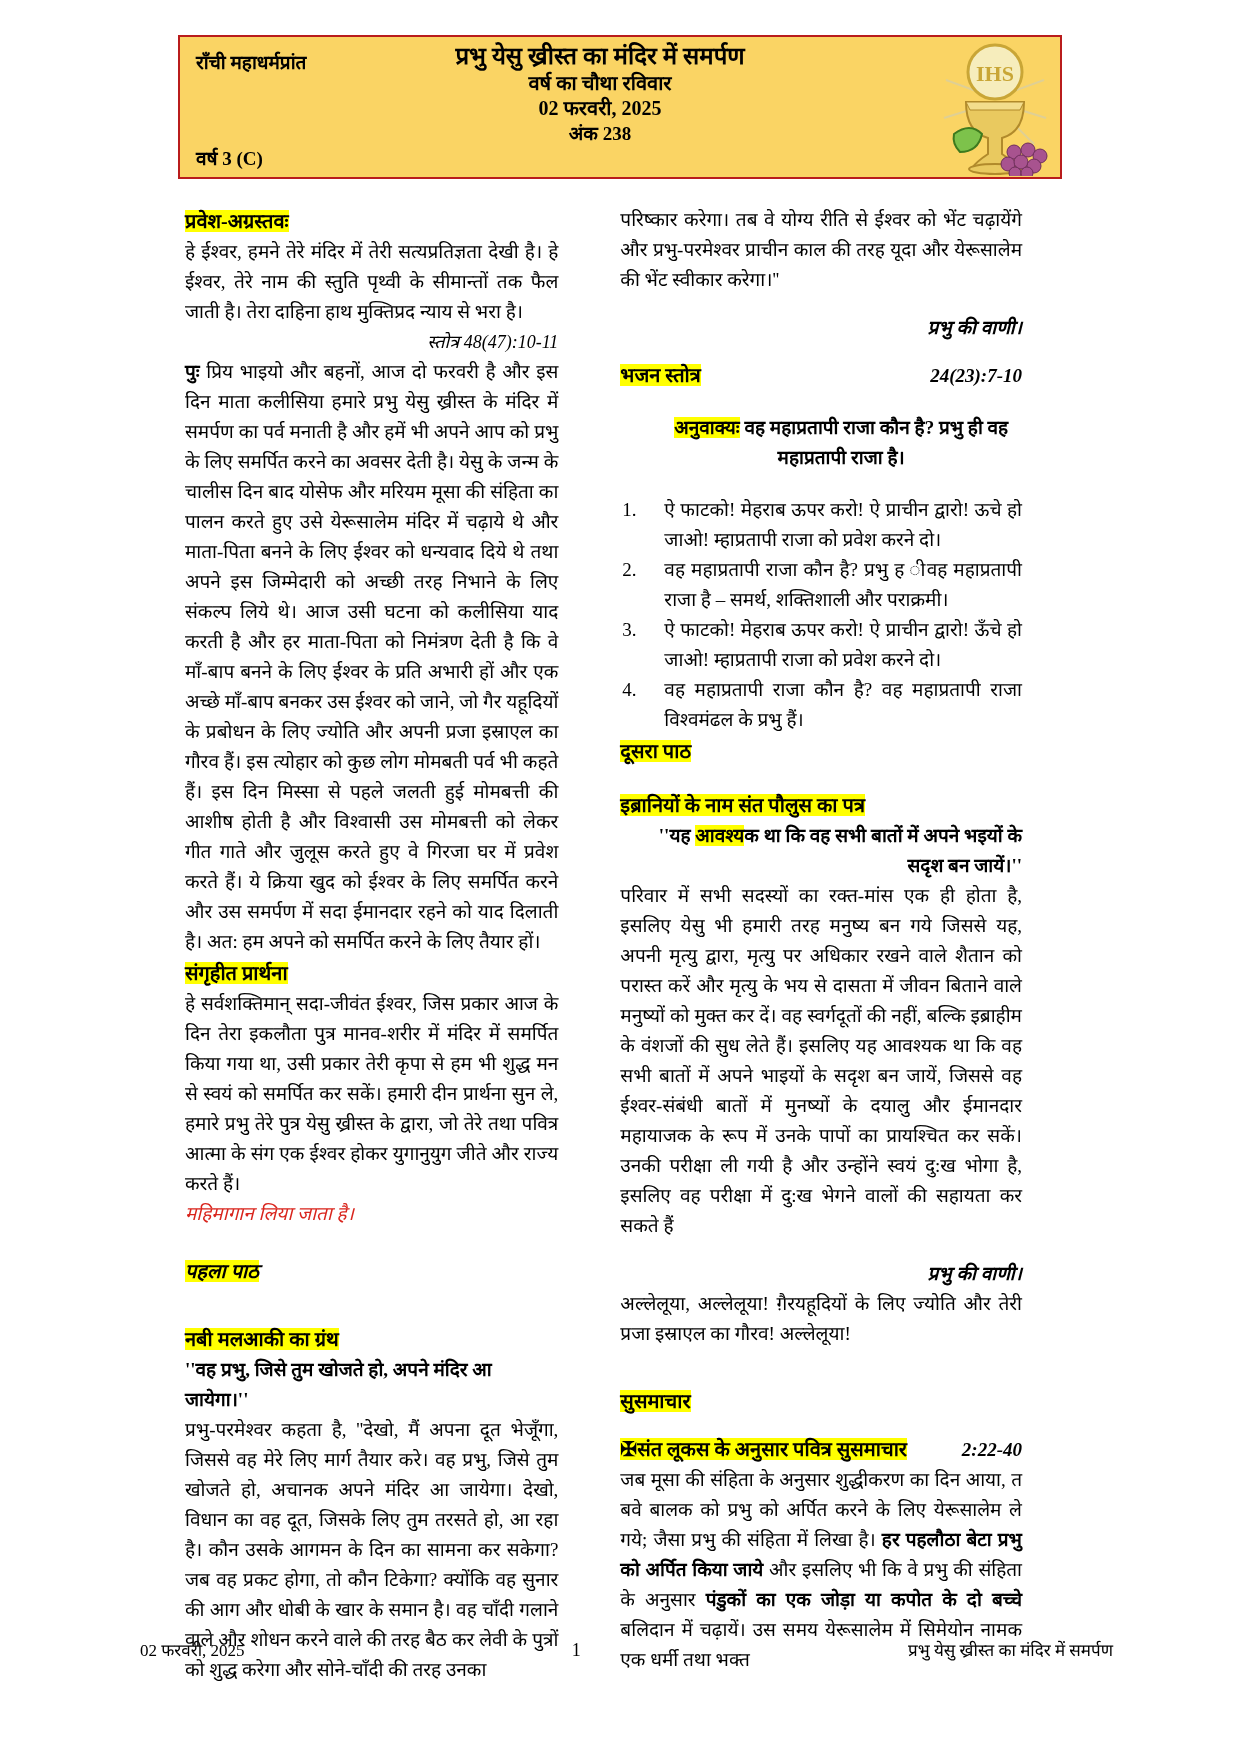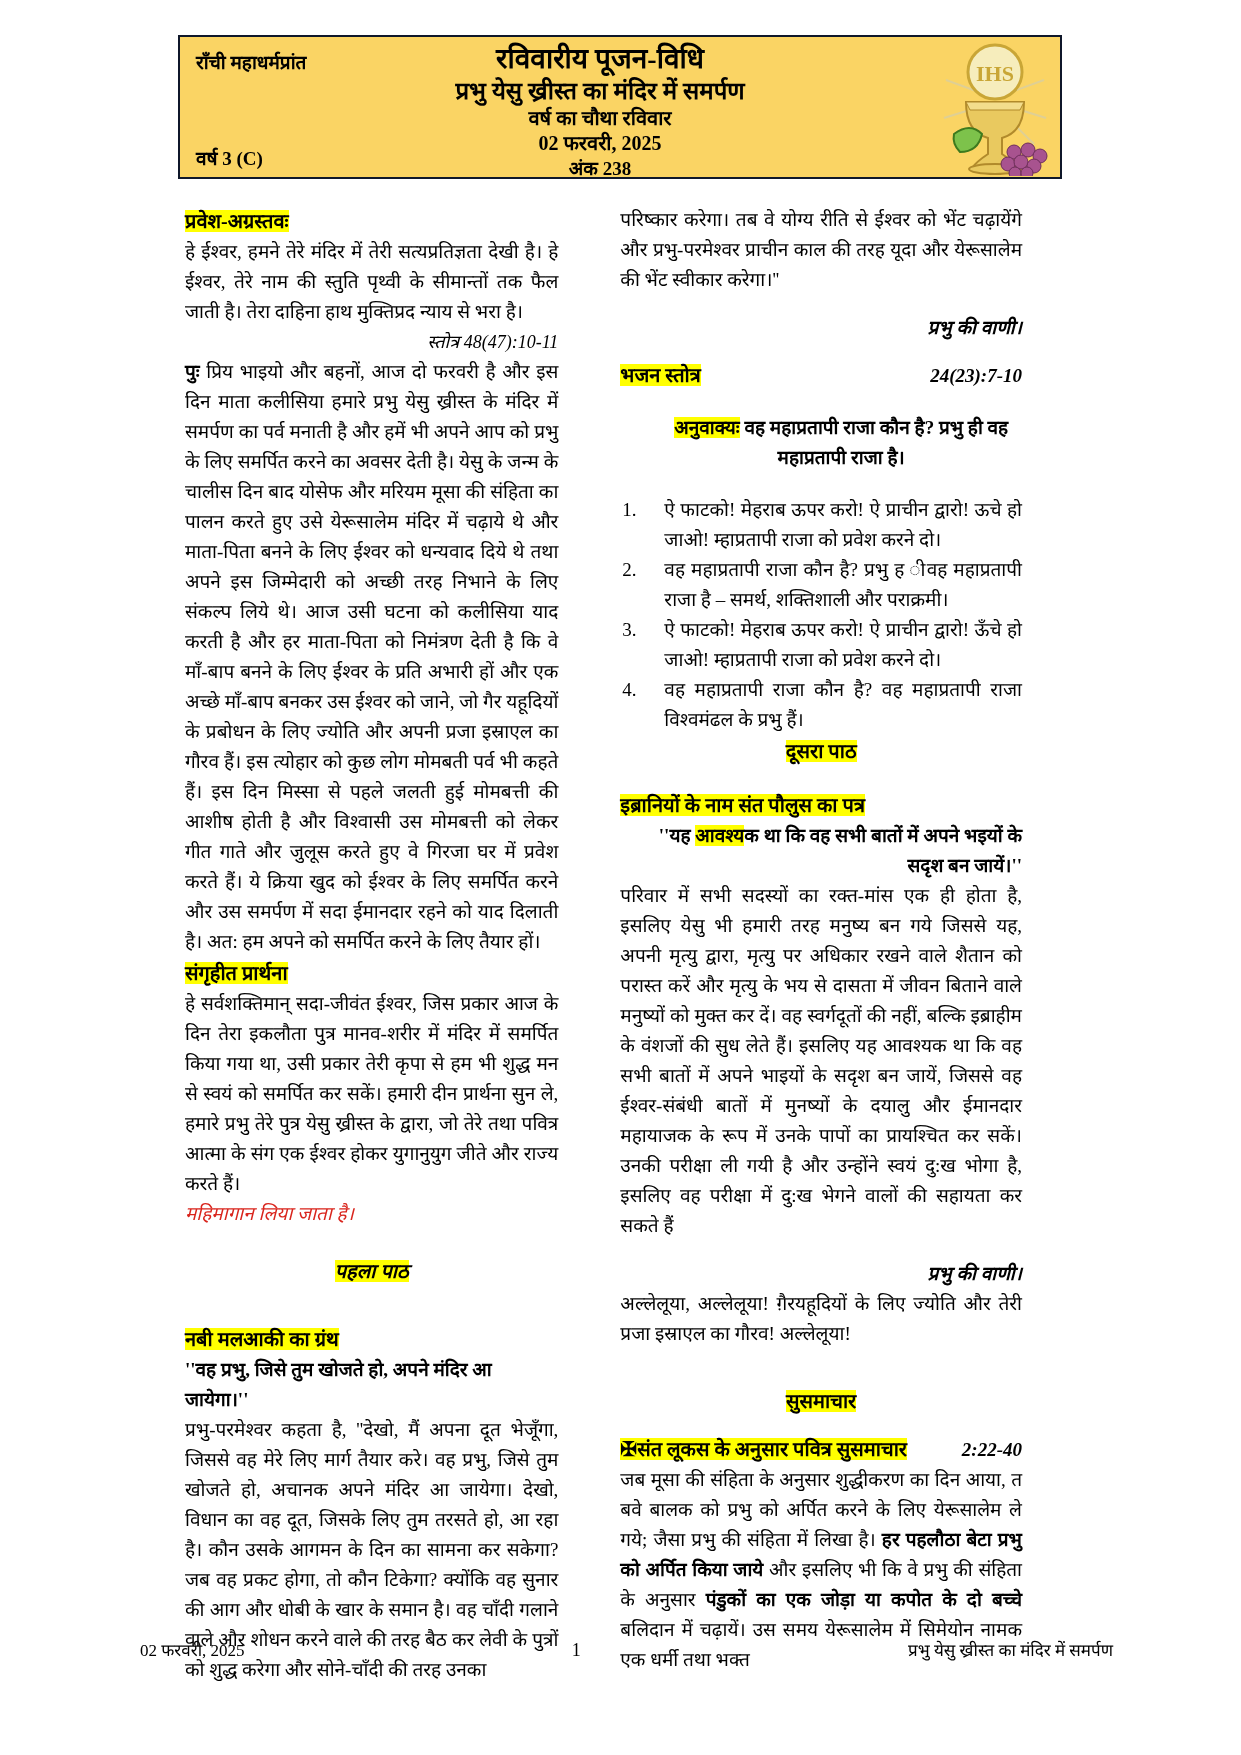--- a/index.html
+++ b/index.html
@@ -9,42 +9,42 @@
     height:1755px;
     margin:0 auto;
     background:#ffffff;
     font-family:"Liberation Serif","DejaVu Serif",serif;
     color:#000;
     overflow:hidden;
   }
   
   .header-box{
     position:absolute; left:178px; top:35px; width:884px; height:144px;
-    background:#FAD464; border:2px solid #0f172a; box-sizing:border-box;
+    background:#FAD464; border:2px solid #b91c1c; box-sizing:border-box;
   }
   .hdr-diocese{position:absolute; left:16px; top:12px; font-weight:bold; font-size:19px;}
   .hdr-center{position:absolute; left:90px; right:130px; top:4px; text-align:center; line-height:1.25;}
   .hdr-title{font-size:28px; font-weight:bold;}
   .hdr-subtitle{font-size:24px; font-weight:bold;}
   .hdr-sunday{font-size:20px; font-weight:bold;}
   .hdr-date{font-size:20px; font-weight:bold;}
   .hdr-issue{font-size:19px; font-weight:bold; margin-top:1px;}
   .hdr-yearlabel{position:absolute; left:16px; bottom:6px; font-weight:bold; font-size:19px;margin-top:28px;}
   .chalice{position:absolute; right:6px; top:3px;}
   
   .columns{
     position:absolute; left:185px; top:205px; width:837px;
     display:flex; gap:62px;
   }
   .col{font-size:19px; line-height:30px; text-align:justify;}
   .col-left{width:383px;}
   .col-right{width:412px;}
   .hl{background:#FFFF00;}
   .sec-head{font-weight:bold; font-size:20px; line-height:32px;}
-  .center{text-align:center;}
+  .center{}
   .right{text-align:right;}
   .ital{font-style:italic;margin-top:18px;}
   .bold{font-weight:bold;}
   .rubric{color:#D9251D; font-style:italic; font-size:19px; line-height:30px; text-align:left;}
   .ref{font-style:italic; font-size:18px;}
   .reading-head-row{display:flex; justify-content:space-between; align-items:baseline;}
   .gap-s{height:8px;} .gap-m{height:22px;} .gap-l{height:36px;}
   ol.psalm{margin:0; padding:0 0 0 44px; list-style:none; counter-reset:vs;}
   ol.psalm li{counter-increment:vs; position:relative; margin:0;}
   ol.psalm li::before{content:counter(vs) "."; position:absolute; left:-42px;}
@@ -60,21 +60,20 @@
   .footer .pagenum{font-size:18px;}
 </style>
 </head>
 <body>
 
 <div class="page">
 
   <div class="header-box">
     <div class="hdr-diocese">राँची महाधर्मप्रांत</div>
     <div class="hdr-center">
-      <div class="hdr-title">रविवारीय पूजन-विधि</div>
       <div class="hdr-subtitle">प्रभु येसु ख्रीस्त का मंदिर में समर्पण</div>
       <div class="hdr-sunday">वर्ष का चौथा रविवार</div>
       <div class="hdr-date">02 फरवरी, 2025</div>
       <div class="hdr-issue">अंक 238</div>
     </div>
     <div class="hdr-yearlabel">वर्ष 3 (C)</div>
     <svg class="chalice" width="118" height="136" viewBox="0 0 118 136">
 
       <g stroke="#d9cfa0" stroke-width="2" opacity="0.8">
         <line x1="59" y1="58" x2="10" y2="40"></line>

